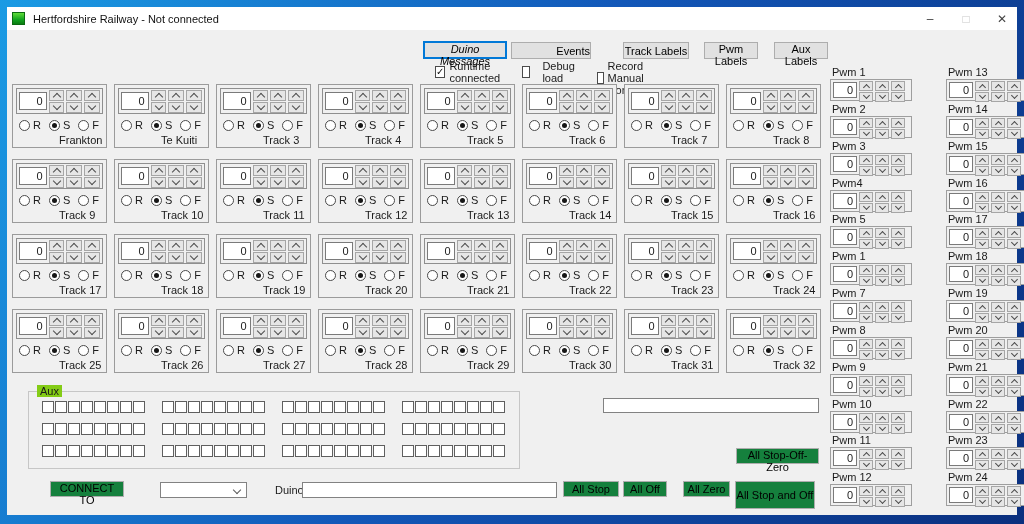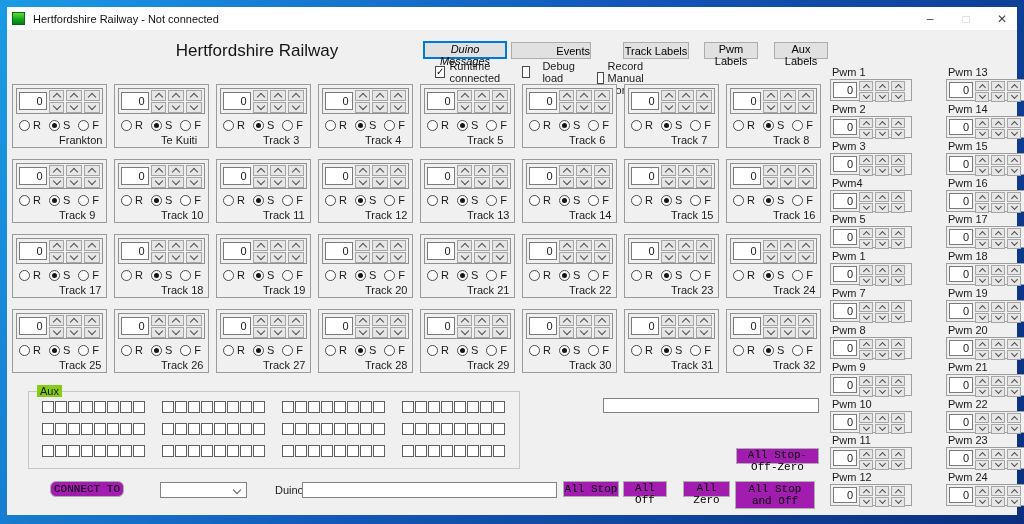--- a/index.html
+++ b/index.html
@@ -66,25 +66,25 @@
   
   .auxbox { position:absolute; left:21px; top:384px; width:492px; height:78px; border:1px solid #c6c6c6; }
   .auxcap { position:absolute; left:8px; top:-7px; background:#84cc16; padding:0 3px; }
   .auxrows { position:absolute; left:13px; top:9px; }
   .auxrow { display:flex; gap:17px; margin-bottom:10px; }
   .auxgrp { display:flex; gap:1px; }
   .auxcb { width:12px; height:12px; background:#fff; border:1px solid #5f5f5f; }
 
   .field { background:#fff; border:1px solid #828282; position:absolute; line-height:13px; padding-left:4px; }
   .auxreply { left:596px; top:391px; width:216px; height:15px; }
-  .btn { position:absolute; background:#a21caf; border:1px solid #adadad; font-family:Liberation Mono, monospace; font-size:11px; color:#000; padding:0; text-align:center; }
+  .btn { position:absolute; background:#15803d; border:1px solid #adadad; font-family:Liberation Sans, sans-serif; font-size:11px; color:#000; padding:0; text-align:center; }
   .b-stopoffzero { left:729px; top:441px; width:83px; height:16px; }
 
   
-  .b-connect { left:43px; top:474px; width:74px; height:16px;border-radius:6px; }
+  .b-connect { left:43px; top:474px; width:74px; height:16px; }
   .flabel { position:absolute; top:477px;padding-left:21px; }
   .l-port { left:132px; }
   .combo { left:153px; top:475px; width:87px; height:16px; background:#fff; border:1px solid #828282; position:absolute; }
   .combo .ch { position:absolute; right:6px; top:4px; border-color:#5a5a5a; }
   .l-duino { left:247px; }
   .duinoreply { left:295px; top:475px; width:255px; height:16px; }
   .b-allstop { left:556px; top:474px; width:56px; height:16px; }
   .b-alloff { left:616px; top:474px; width:44px; height:16px; }
   .b-allzero { left:676px; top:474px; width:47px; height:16px; }
   .b-allstopoff { left:728px; top:474px; width:80px; height:28px; }
@@ -97,21 +97,20 @@
   <div class="titlebar">
     <span class="appicon"></span>
     <span class="wtitle">Hertfordshire Railway - Not connected</span>
     <span class="winbtns">
       <span class="winbtn">–</span>
       <span class="winbtn max">□</span>
       <span class="winbtn">✕</span>
     </span>
   </div>
 
-  <div class="apptitle">Hertfordshire Railway</div>
 
   <div class="hbtns">
 
       <button class="focused">Duino Messages</button>
 
       <button>Events</button>
 
       <button>Track Labels</button>
 
       <button>Pwm Labels</button>

